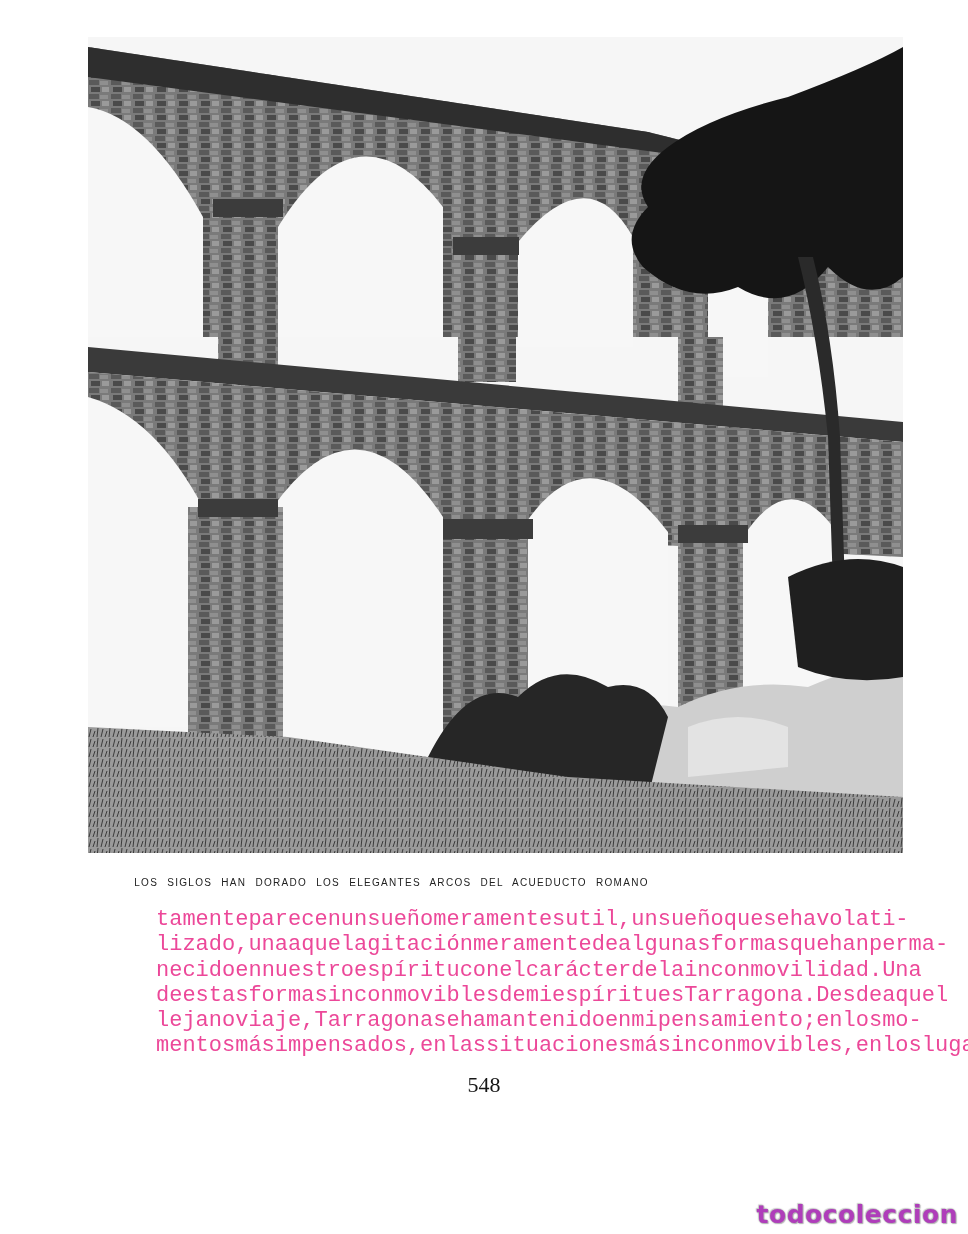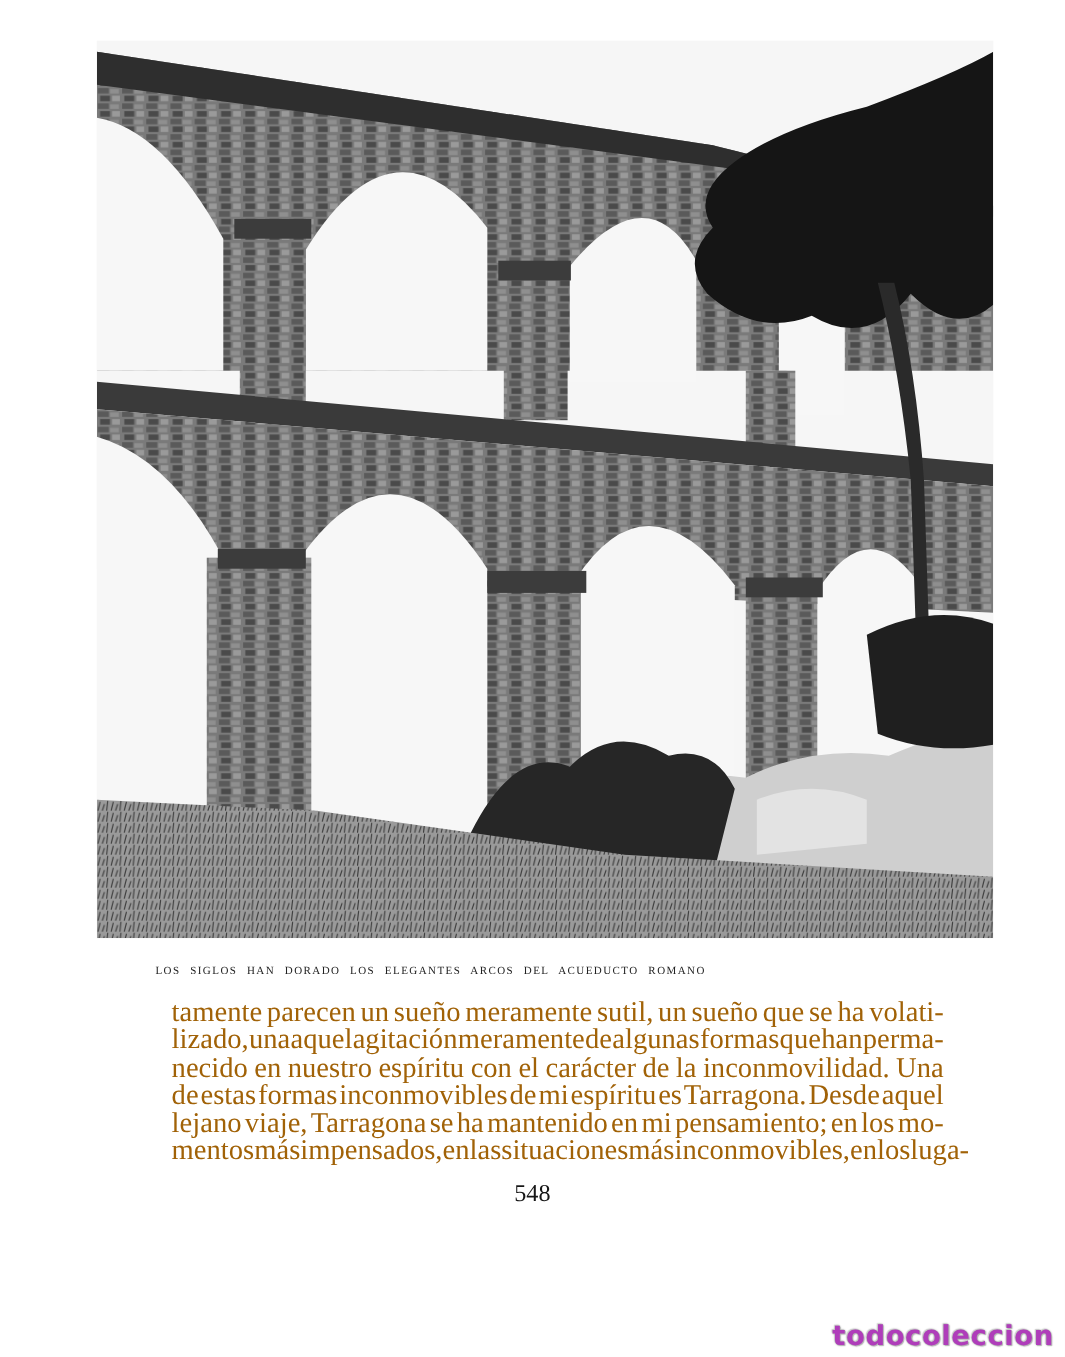--- a/index.html
+++ b/index.html
@@ -9,28 +9,28 @@
       font-family: "DejaVu Serif", "Liberation Serif", serif;
     }
     .photo {
       position: absolute; left: 88px; top: 37px; width: 815px; height: 816px;
       overflow: hidden; background: #f4f4f4;
     }
     .photo svg { display: block; width: 100%; height: 100%; }
     .caption {
       position: absolute; left: 0; width: 783px; top: 877px;
       text-align: center;
-      font-family: Liberation Serif, serif;
+      font-family: Liberation Sans, sans-serif;
       font-size: 10px; letter-spacing: 1.3px; word-spacing: 5px;
       color: #222;
     }
     .body-text {
       position: absolute; left: 156px; top: 907px; width: 702px;
-      font-family: Liberation Serif, serif;
-      font-size: 26px; line-height: 25.3px; color: #a16207;
+      font-family: Liberation Mono, monospace;
+      font-size: 22px; line-height: 25.3px; color: #ec4899;
     }
     .body-text .line {
       display: block; text-align: justify; text-align-last: justify;
       white-space: nowrap; height: 25.3px;
     }
     .line-inner { display: flex; justify-content: space-between; }
     .page-number {
       position: absolute; left: 0; width: 968px; top: 1072px; text-align: center;
       font-family: "Liberation Serif", serif; font-size: 22px; color: #161616;
     }

